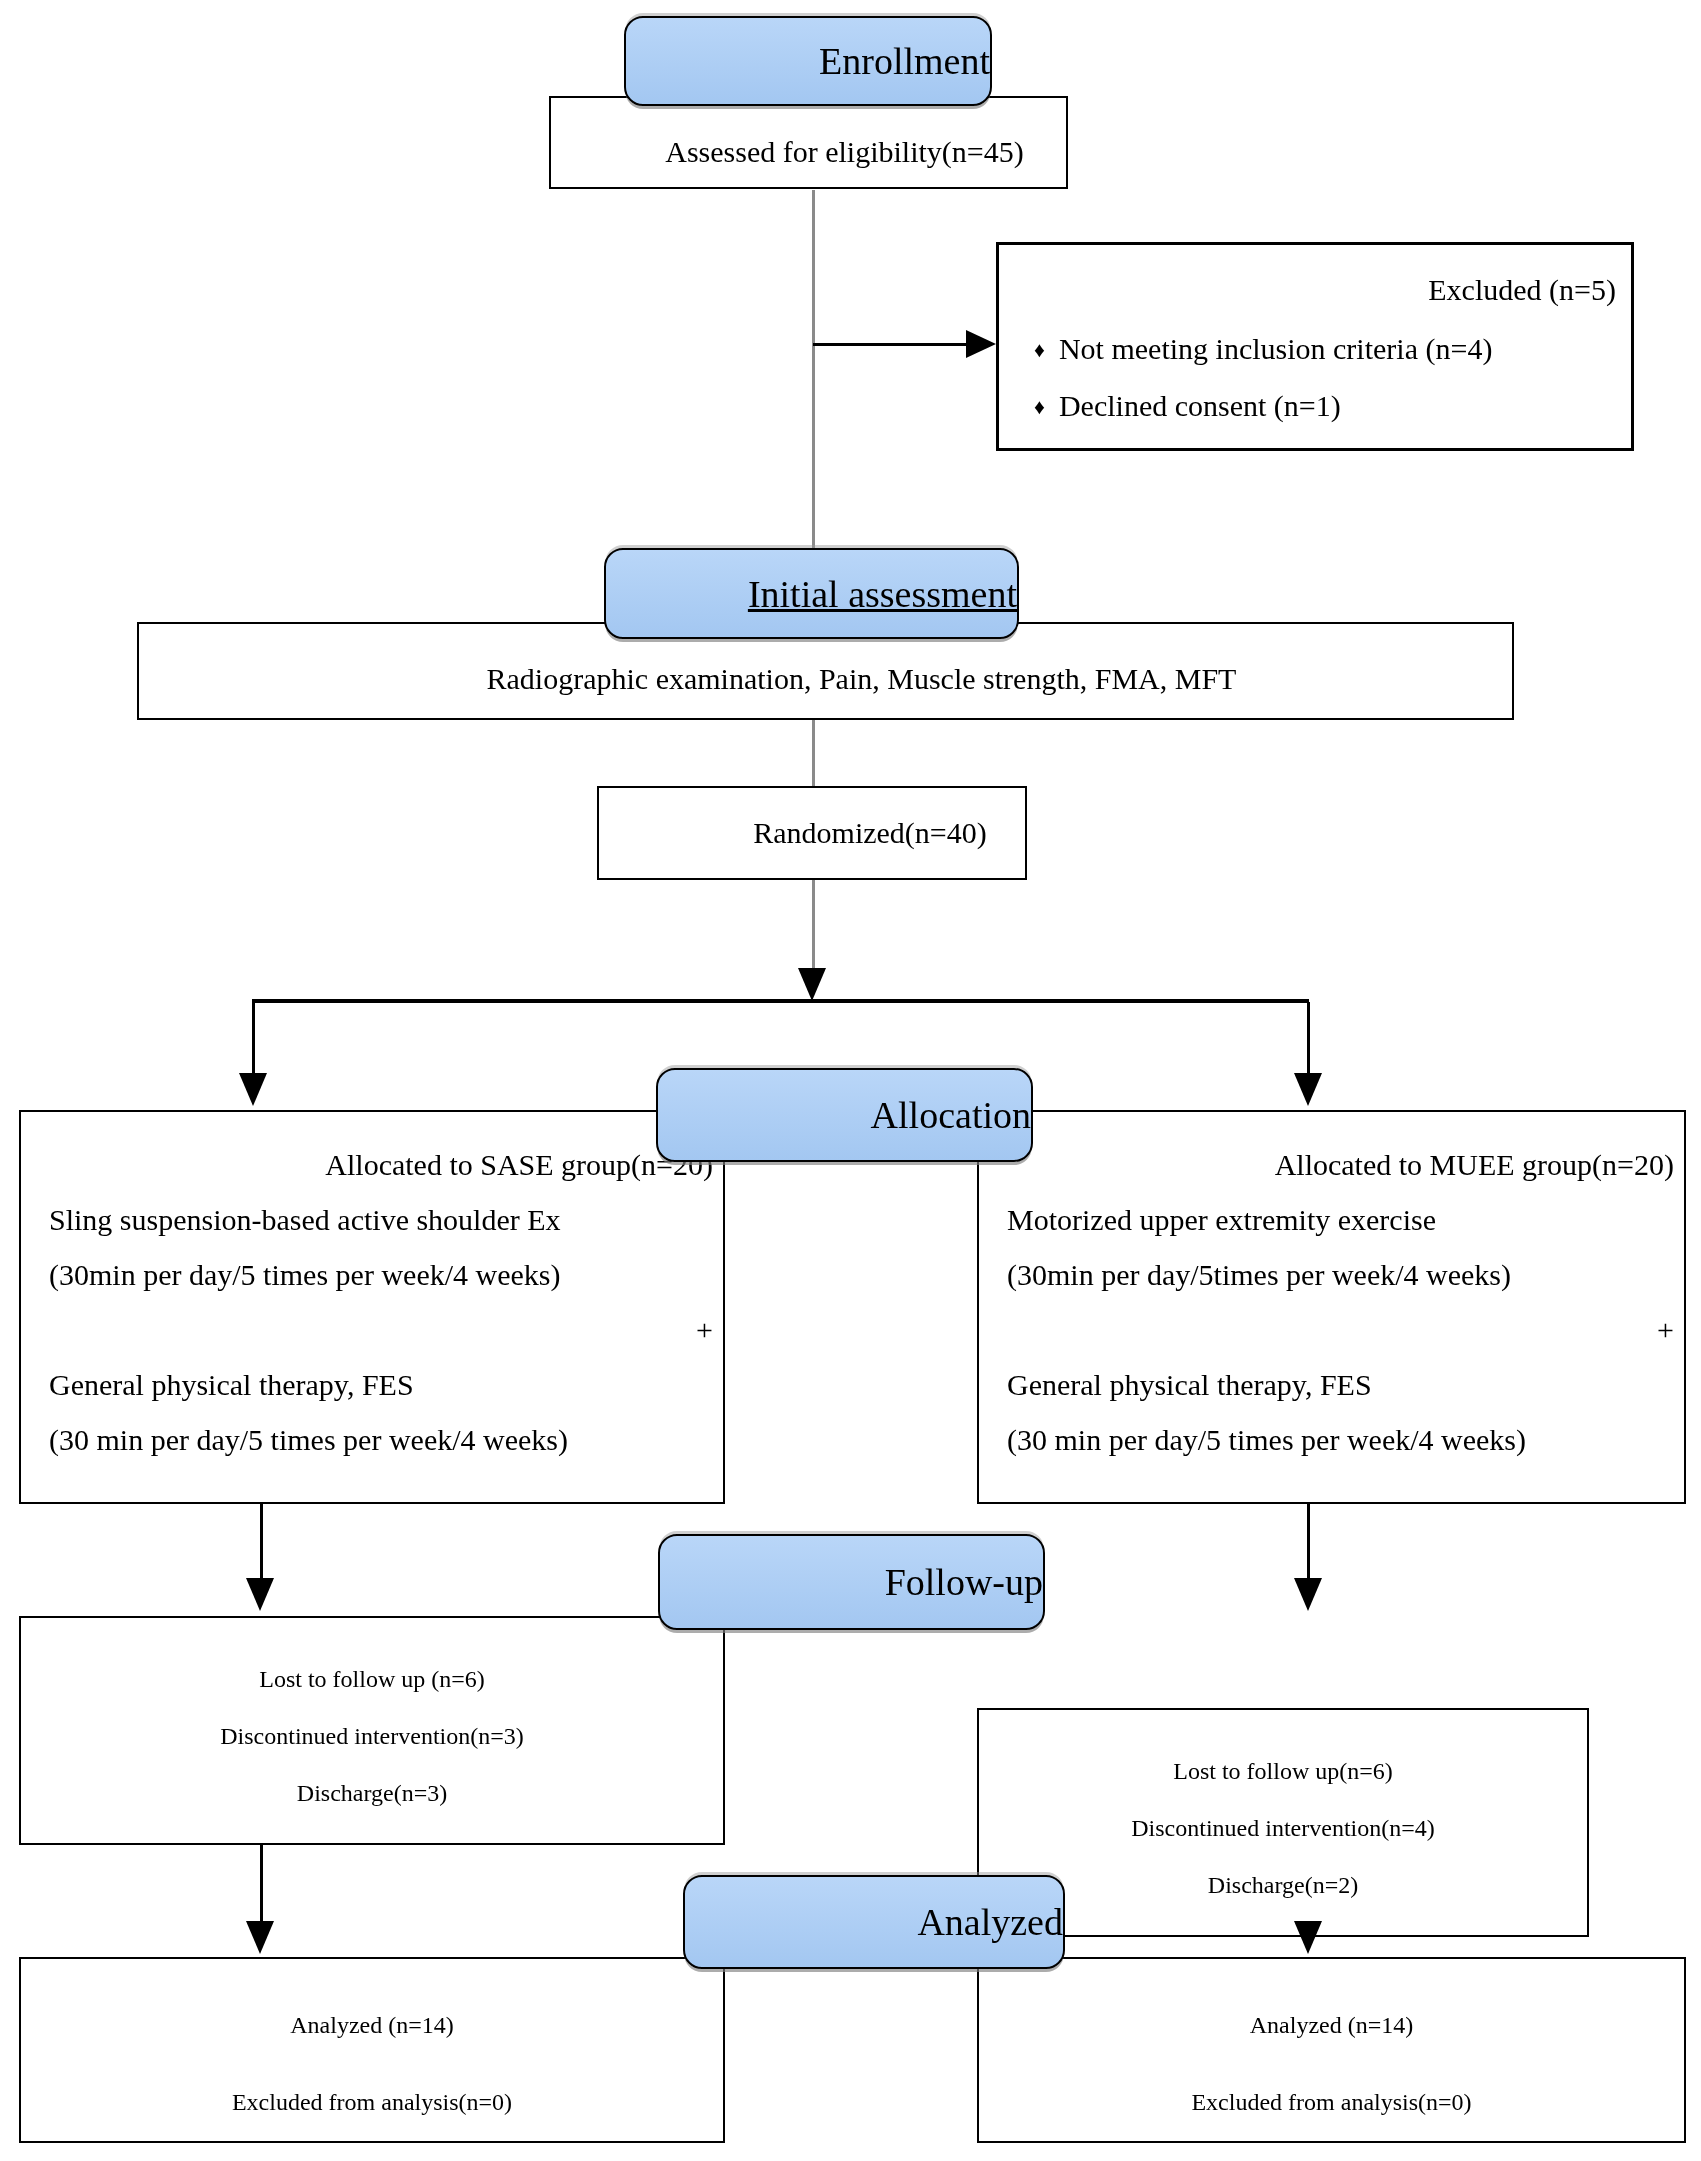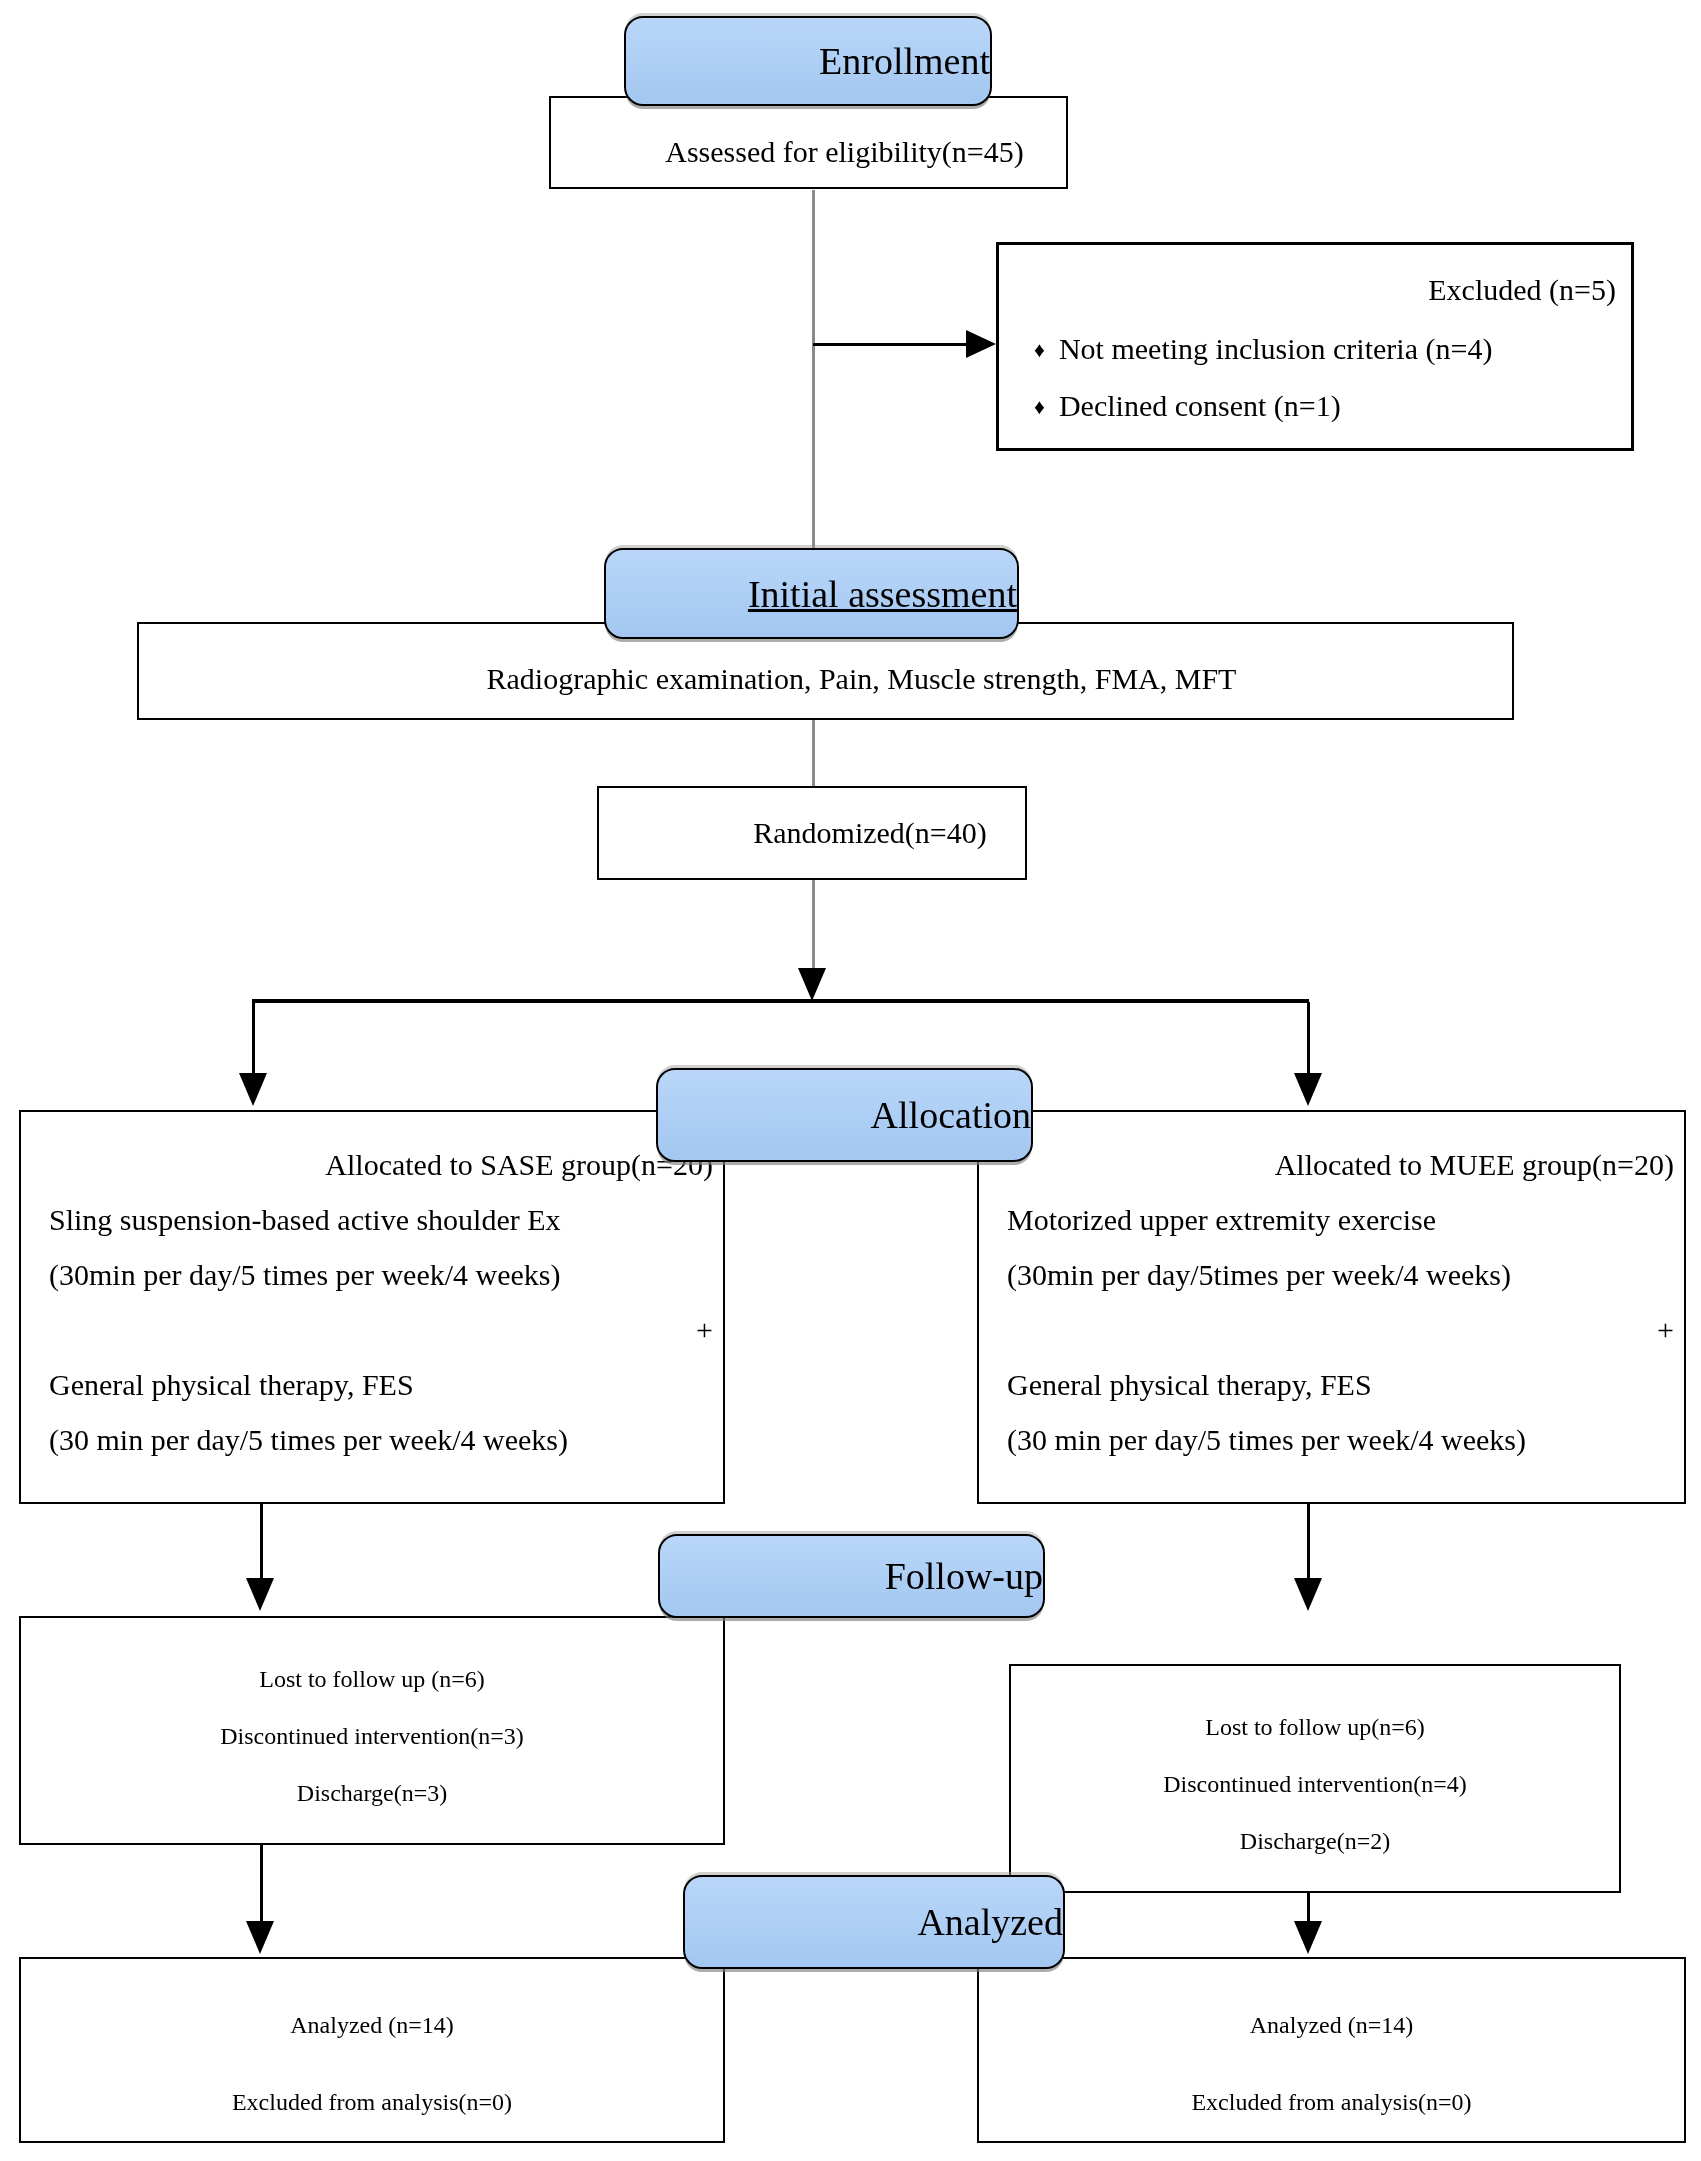--- a/index.html
+++ b/index.html
@@ -129,21 +129,21 @@
   </div>
 
   <div class="box" style="left:19px;top:1616px;width:706px;height:229px;">
     <div class="stack-center" style="padding-top:33px;line-height:57px;">
       <div>Lost to follow up (n=6)</div>
       <div>Discontinued intervention(n=3)</div>
       <div>Discharge(n=3)</div>
     </div>
   </div>
 
-  <div class="box" style="left:977px;top:1664px;width:612px;height:229px;margin-left:32px;">
+  <div class="box" style="left:977px;top:1708px;width:612px;height:229px;">
     <div class="stack-center" style="padding-top:33px;line-height:57px;">
       <div>Lost to follow up(n=6)</div>
       <div>Discontinued intervention(n=4)</div>
       <div>Discharge(n=2)</div>
     </div>
   </div>
 
   <div class="box" style="left:19px;top:1957px;width:706px;height:186px;">
     <div class="stack-center" style="padding-top:28px;line-height:77px;">
       <div>Analyzed (n=14)</div>
@@ -163,21 +163,21 @@
   </div>
 
   <div class="stage" style="left:604px;top:548px;width:415px;height:91px;text-decoration:underline;">
     <span>Initial assessment</span>
   </div>
 
   <div class="stage" style="left:656px;top:1068px;width:377px;height:94px;">
     <span>Allocation</span>
   </div>
 
-  <div class="stage" style="left:658px;top:1534px;width:387px;height:84px;">
+  <div class="stage" style="left:658px;top:1534px;width:387px;height:96px;">
     <span>Follow-up</span>
   </div>
 
   <div class="stage" style="left:683px;top:1875px;width:382px;height:94px;">
     <span>Analyzed</span>
   </div>
 
 </div>
 
 

